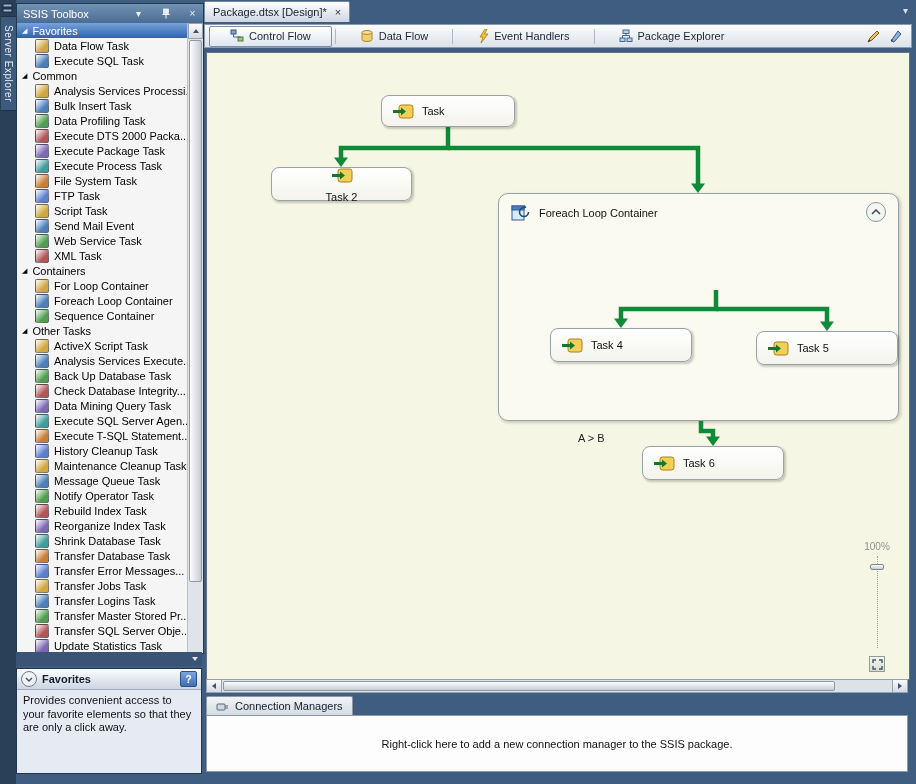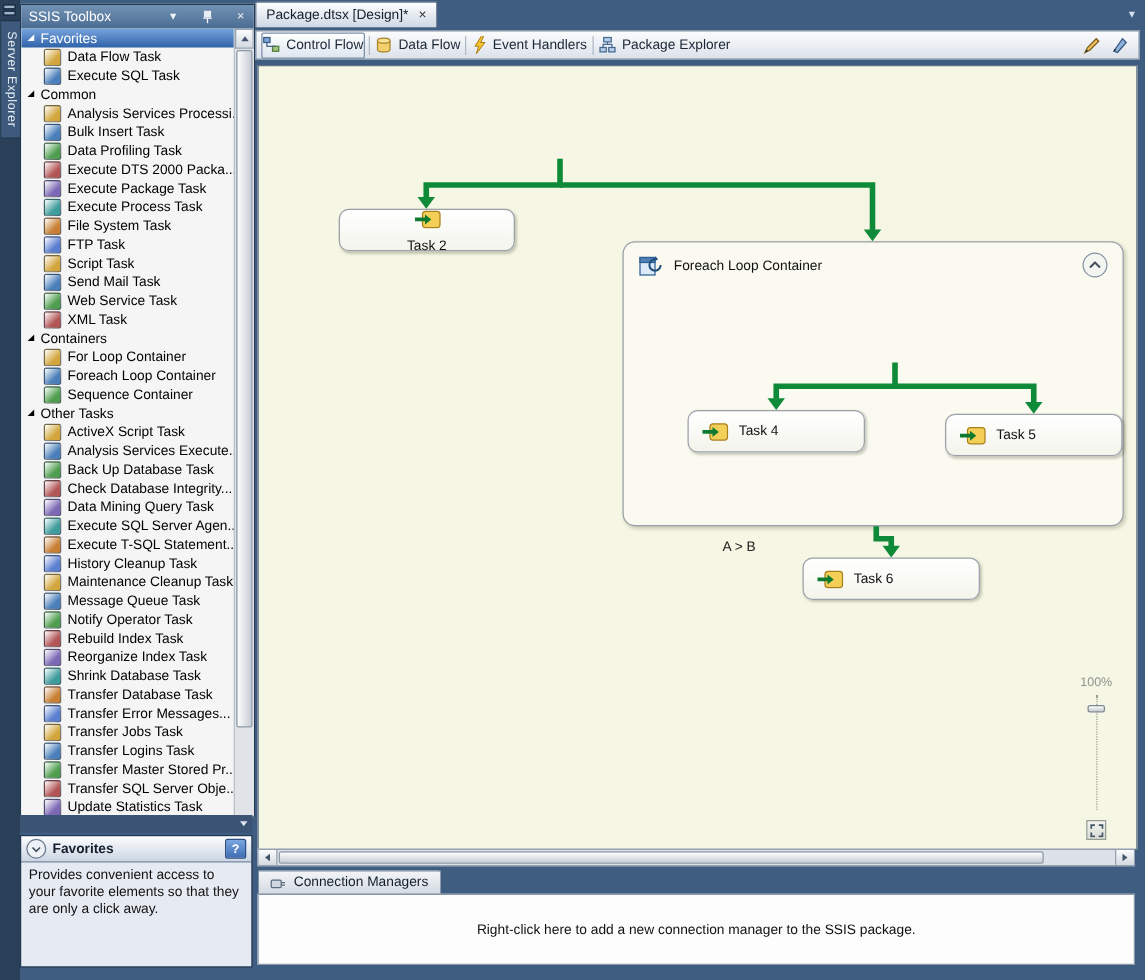--- a/index.html
+++ b/index.html
@@ -45,21 +45,21 @@
   #favorites-body{flex:1;background:#e6ebf3;padding:4px 6px;line-height:13.5px;font-size:11px;color:#111;}
 
   
   #tabstrip{position:absolute;left:204px;top:0;right:4px;height:22px;text-decoration:underline;}
   #doc-tab{position:absolute;left:0;bottom:0;height:20px;display:inline-flex;align-items:center;gap:8px;padding:0 8px;background:linear-gradient(#fefefe,#cdd7e4);border:1px solid #78889d;border-bottom:none;border-radius:2px 2px 0 0;font-size:11px;color:#14202e;}
   #doc-tab-close{font-size:11px;color:#333;line-height:10px;}
   #tab-strip-chevron{position:absolute;right:4px;top:5px;color:#d5deea;font-size:10px;}
 
   
   #designer-toolbar{position:absolute;left:204px;top:24px;right:4px;height:24px;background:linear-gradient(#fbfcfd,#dce2ea);border:1px solid #8b9bae;display:flex;align-items:center;padding:0 4px;box-sizing:border-box;}
-  .view-tab{display:flex;align-items:center;gap:5px;padding:0 0;height:19px;border:1px solid transparent;color:#1a2636;}
+  .view-tab{display:flex;align-items:center;gap:5px;padding:0 20px;height:19px;border:1px solid transparent;color:#1a2636;}
   .view-tab.selected{background:linear-gradient(#ffffff,#dee6f0);border-color:#7c90a9;border-radius:2px;}
   .vt-sep{width:1px;height:15px;background:#aeb9c6;margin:0 3px;}
   #toolbar-right{margin-left:auto;display:flex;align-items:center;gap:7px;padding-right:4px;}
   .tb-right-icon{display:flex;}
 
   
   #design-surface{position:absolute;left:206px;top:52px;width:702px;height:626px;border:1px solid #5f7185;background:#f6f6e4;}
   .flow-node{position:absolute;display:flex;align-items:center;gap:8px;padding:0 10px;height:34px;background:linear-gradient(#ffffff,#f4f4ec);border:1px solid #9aa1a9;border-radius:8px;box-shadow:1.5px 1.5px 2px rgba(60,60,40,.25);font-size:11px;color:#111;box-sizing:border-box;}
   #node-task1{left:174px;top:42px;width:134px;height:32px;}
   #node-task2{left:64px;top:114px;width:141px;flex-direction:column;}
@@ -187,21 +187,21 @@
           <div class="tb-item">
             <span class="tb-icon" style="background: linear-gradient(135deg, rgb(255, 255, 255) 0%, rgb(91, 127, 208) 65%);"></span>
             <span class="tb-item-label">FTP Task</span>
           </div>
           <div class="tb-item">
             <span class="tb-icon" style="background: linear-gradient(135deg, rgb(255, 255, 255) 0%, rgb(210, 166, 60) 65%);"></span>
             <span class="tb-item-label">Script Task</span>
           </div>
           <div class="tb-item">
             <span class="tb-icon" style="background: linear-gradient(135deg, rgb(255, 255, 255) 0%, rgb(74, 127, 187) 65%);"></span>
-            <span class="tb-item-label">Send Mail Task</span>
+            <span class="tb-item-label">Send Mail Event</span>
           </div>
           <div class="tb-item">
             <span class="tb-icon" style="background: linear-gradient(135deg, rgb(255, 255, 255) 0%, rgb(79, 158, 79) 65%);"></span>
             <span class="tb-item-label">Web Service Task</span>
           </div>
           <div class="tb-item">
             <span class="tb-icon" style="background: linear-gradient(135deg, rgb(255, 255, 255) 0%, rgb(179, 85, 85) 65%);"></span>
             <span class="tb-item-label">XML Task</span>
           </div>
           <div class="tb-section">
@@ -424,20 +424,28 @@
       <path class="edge" d="M509,237 V256 H414 V266" fill="none" stroke-width="4.5" stroke="#0e8a38"></path>
       <path class="edge" d="M509,256 H620 V269" fill="none" stroke-width="4.5" stroke="#0e8a38"></path>
       <path class="edge" d="M494,368 V378 H506 V384" fill="none" stroke-width="4.5" stroke="#0e8a38"></path>
       <polygon class="edge-head" points="127,104.5 141,104.5 134,114" fill="#0e8a38"></polygon>
       <polygon class="edge-head" points="484,130.5 498,130.5 491,140" fill="#0e8a38"></polygon>
       <polygon class="edge-head" points="407,265.5 421,265.5 414,275" fill="#0e8a38"></polygon>
       <polygon class="edge-head" points="613,268.5 627,268.5 620,278" fill="#0e8a38"></polygon>
       <polygon class="edge-head" points="499,383.5 513,383.5 506,393" fill="#0e8a38"></polygon>
     </svg>
 
+    <div class="flow-node" id="node-task1">
+      <span class="task-icon">
+          <svg width="22" height="15" viewBox="0 0 22 15">
+            <use href="#taskicon"></use>
+          </svg>
+        </span>
+      <span>Task</span>
+    </div>
     <div class="flow-node" id="node-task2">
       <span class="task-icon">
           <svg width="22" height="15" viewBox="0 0 22 15">
             <use href="#taskicon"></use>
           </svg>
         </span>
       <span>Task 2</span>
     </div>
     <div class="flow-node" id="node-task4">
       <span class="task-icon">

